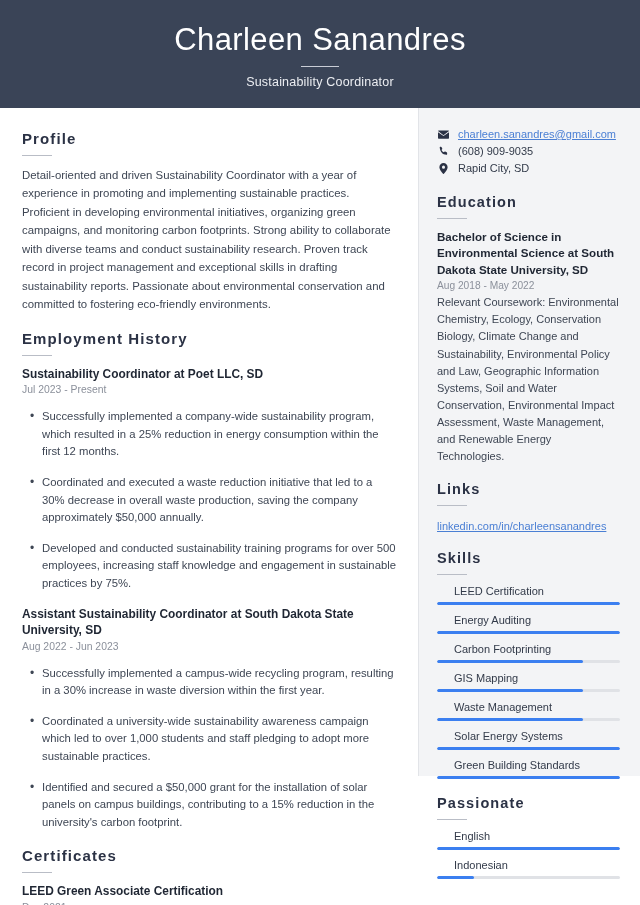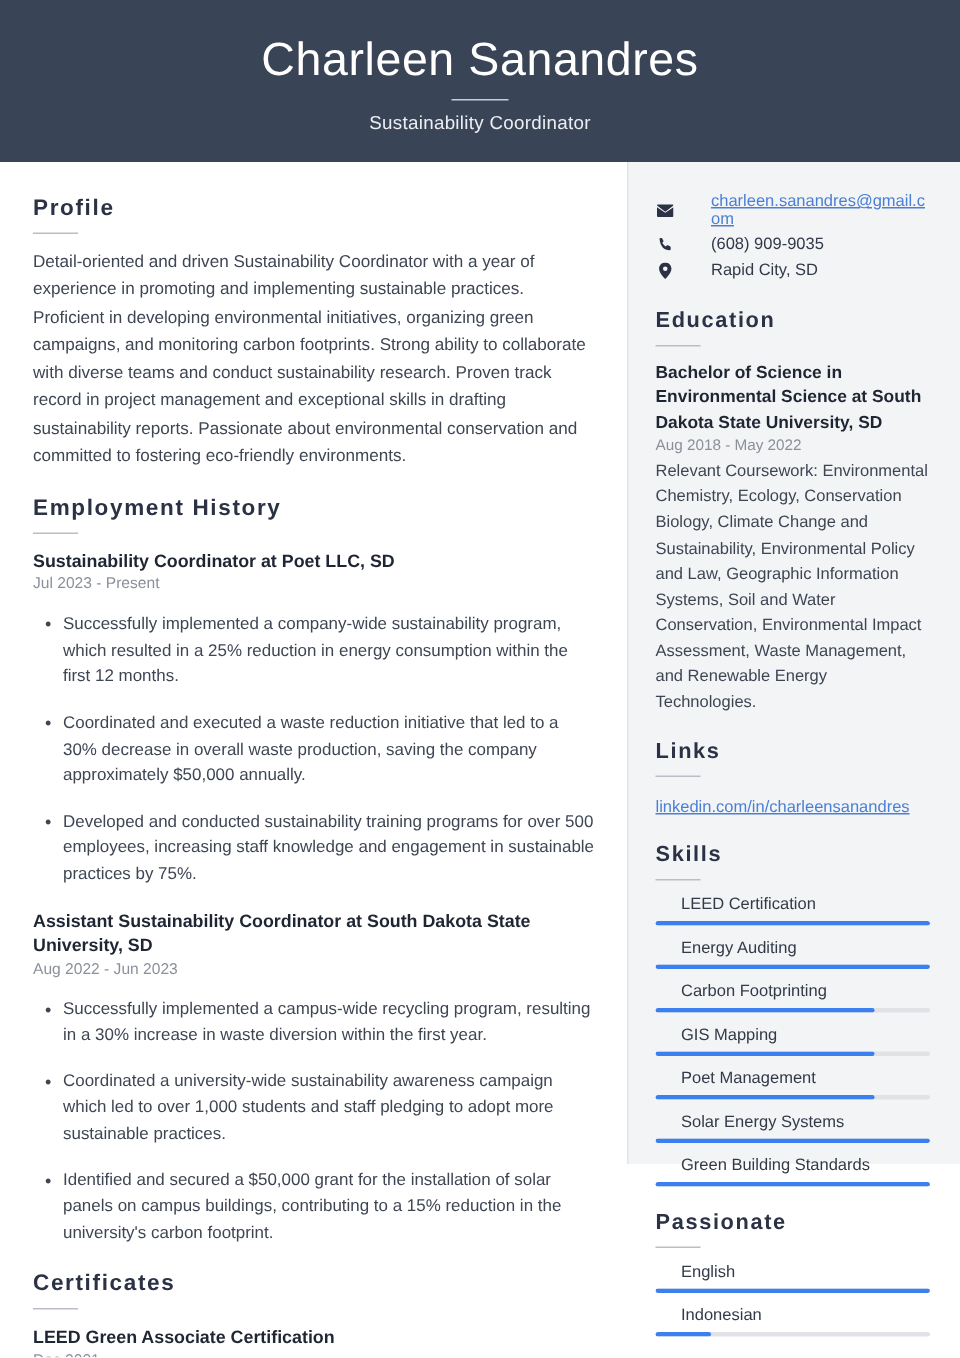--- a/index.html
+++ b/index.html
@@ -124,21 +124,21 @@
     font-size: 12px;
   }
 
   .cert-entry { margin-bottom: 12px; }
 
   
   .contact { margin-bottom: 20px; }
   .contact-row {
     display: flex;
     align-items: center;
-    gap: 24px;
+    gap: 8px;
     margin-bottom: 5px;
     font-size: 11px;
     color: #323a49;
   }
   .contact-row .ico {
     width: 13px;
     display: flex;
     align-items: center;
     justify-content: center;
     color: #2b3245;
@@ -322,21 +322,21 @@
               <div class="bar-fill" style="width: 80%;"></div>
             </div>
           </div>
           <div class="bar-item">
             <div class="bar-label">GIS Mapping</div>
             <div class="bar-track">
               <div class="bar-fill" style="width: 80%;"></div>
             </div>
           </div>
           <div class="bar-item">
-            <div class="bar-label">Poet Management</div>
+            <div class="bar-label">Waste Management</div>
             <div class="bar-track">
               <div class="bar-fill" style="width: 80%;"></div>
             </div>
           </div>
           <div class="bar-item">
             <div class="bar-label">Solar Energy Systems</div>
             <div class="bar-track">
               <div class="bar-fill" style="width: 100%;"></div>
             </div>
           </div>

